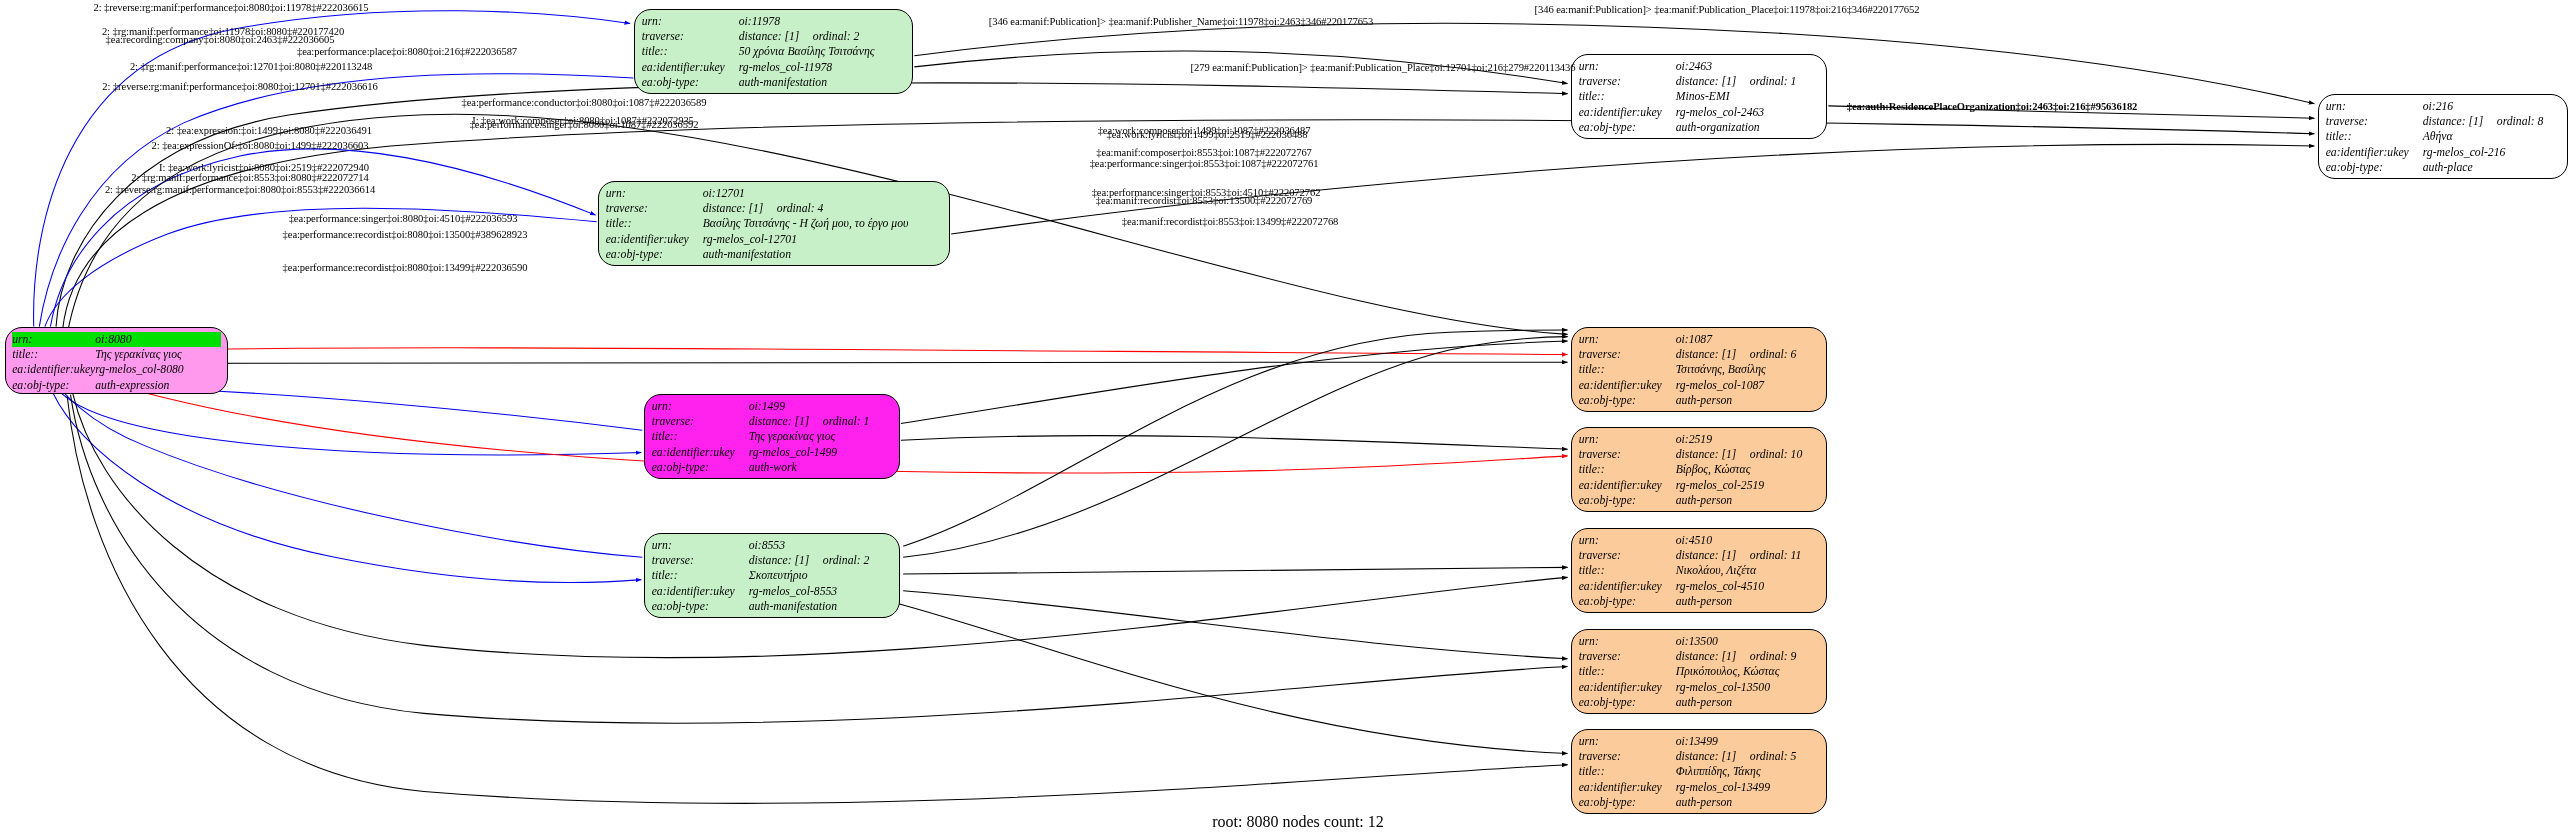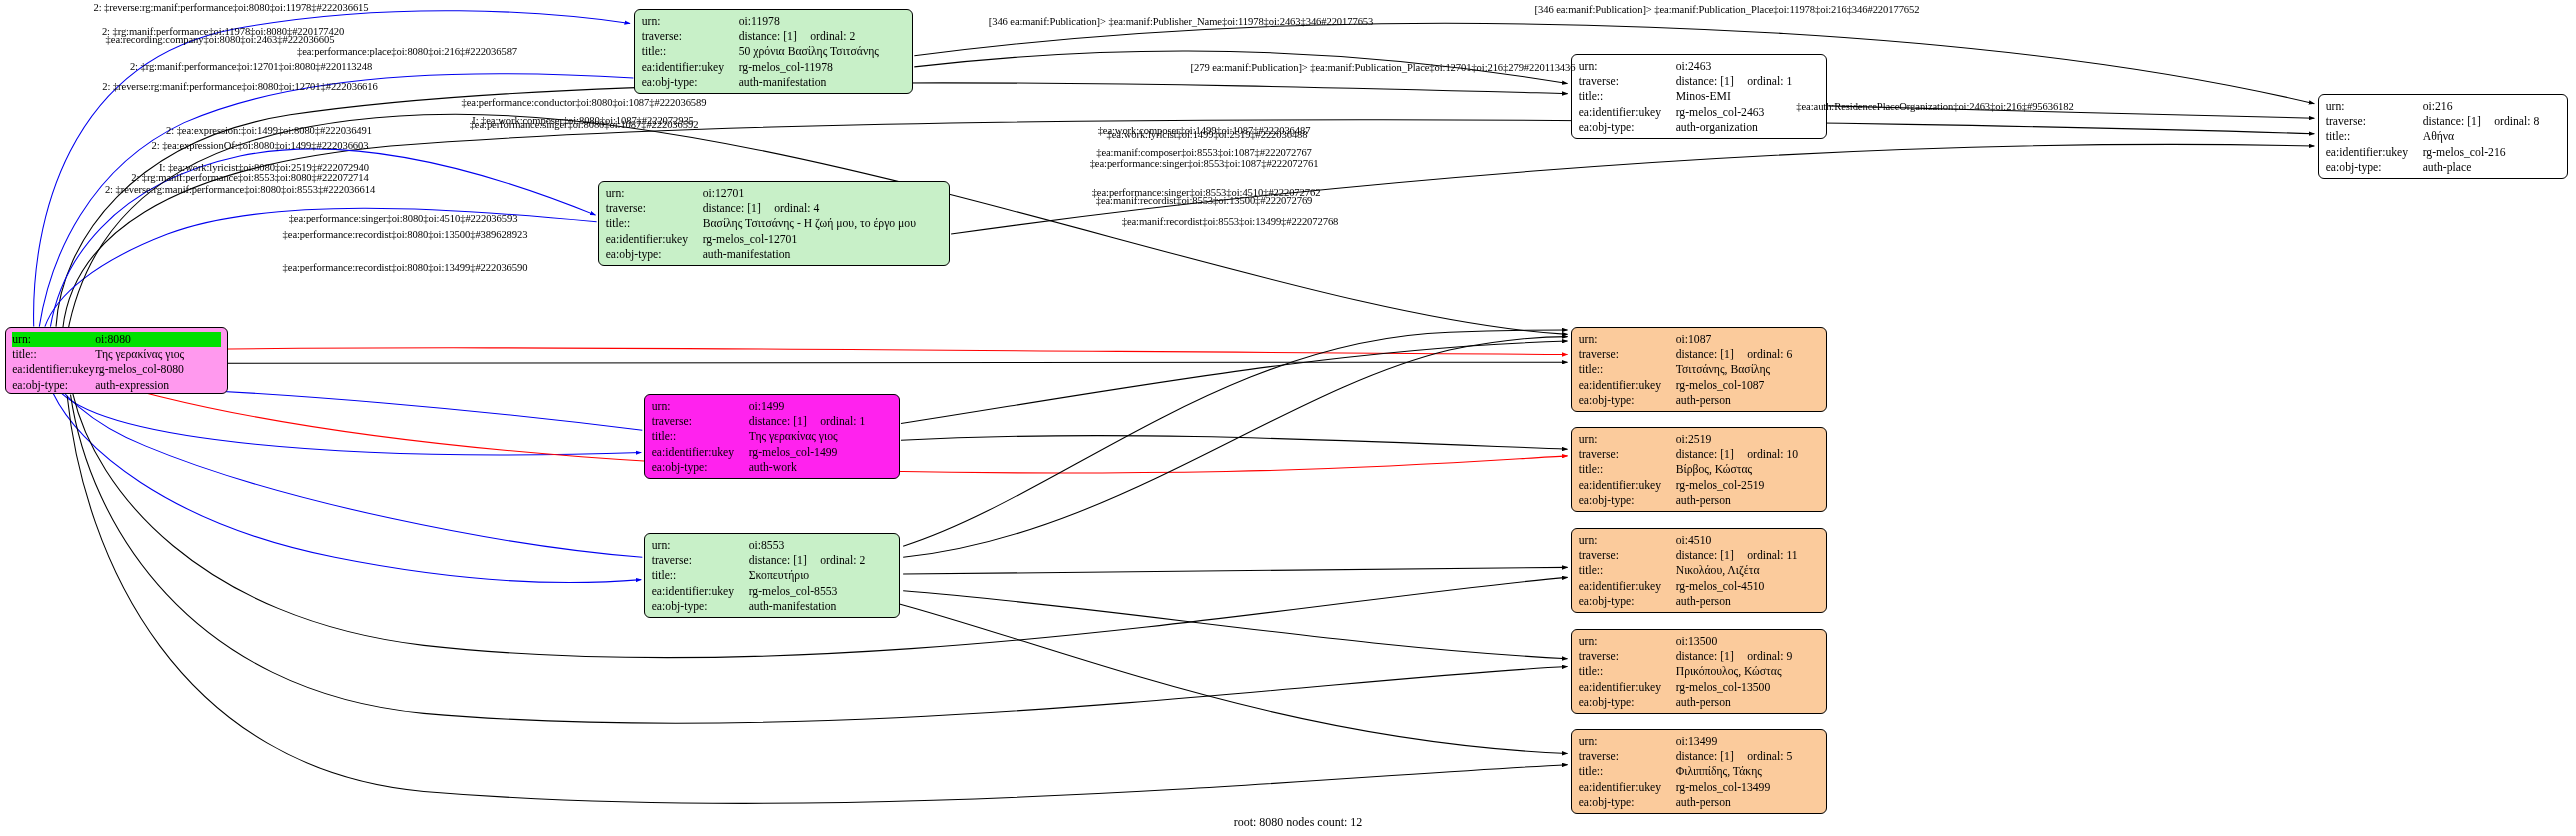--- a/index.html
+++ b/index.html
@@ -19,25 +19,26 @@
     position: absolute;
     left: 0; top: 0;
     width: 2576px;
     height: 836px;
     pointer-events: none;
   }
   .node {
     position: absolute;
     box-sizing: border-box;
     border: 0.9px solid #000000;
-    border-radius: 6px;
+    border-radius: 17px;
     padding: 3.9px 5.6px 3.9px 6.7px;
     background: #ffffff;
     white-space: nowrap;
     overflow: hidden;
+    font-style: italic;
   }
   .node-row {
     display: flex;
     align-items: baseline;
     line-height: 1.30;
     font-size: 11.7px;
     color: #000000;
   }
   .node-key {
     display: inline-block;
@@ -66,21 +67,21 @@
     font-family: "Liberation Serif", "DejaVu Serif", serif;
     font-size: 10.6px;
     color: #000000;
     white-space: nowrap;
     background: transparent;
     transform: translate(-50%, -50%);
     letter-spacing: -0.1px;
   }
   .footer-label {
     position: absolute;
-    font-size: 12px;
+    font-size: 16px;
     color: #000000;
     white-space: nowrap;
     transform: translate(-50%, -50%);
   }
 </style>
 </head>
 <body>
 
 <div id="canvas">
 
@@ -418,21 +419,21 @@
           <span class="node-val">auth-person</span>
         </div>
       </div>
     </div>
   <div id="labels-root">
       <div class="edge-label" style="left: 231px; top: 6.7px;">2: ‡reverse:rg:manif:performance‡oi:8080‡oi:11978‡#222036615</div>
       <div class="edge-label" style="left: 223px; top: 31px;">2: ‡rg:manif:performance‡oi:11978‡oi:8080‡#220177420</div>
       <div class="edge-label" style="left: 220px; top: 39px;">‡ea:recording:company‡oi:8080‡oi:2463‡#222036605</div>
       <div class="edge-label" style="left: 1181px; top: 20.6px;">[346 ea:manif:Publication]&gt; ‡ea:manif:Publisher_Name‡oi:11978‡oi:2463‡346#220177653</div>
       <div class="edge-label" style="left: 1727px; top: 9px;">[346 ea:manif:Publication]&gt; ‡ea:manif:Publication_Place‡oi:11978‡oi:216‡346#220177652</div>
-      <div class="edge-label" style="left: 1935px; top: 106px;">‡ea:auth:ResidencePlaceOrganization‡oi:2463‡oi:216‡#95636182</div>
+      <div class="edge-label" style="left: 1992px; top: 106px; font-weight: bold;">‡ea:auth:ResidencePlaceOrganization‡oi:2463‡oi:216‡#95636182</div>
       <div class="edge-label" style="left: 407px; top: 51px;">‡ea:performance:place‡oi:8080‡oi:216‡#222036587</div>
       <div class="edge-label" style="left: 251px; top: 66px;">2: ‡rg:manif:performance‡oi:12701‡oi:8080‡#220113248</div>
       <div class="edge-label" style="left: 1383px; top: 67px; font-family: Liberation Serif, serif;">[279 ea:manif:Publication]&gt; ‡ea:manif:Publication_Place‡oi:12701‡oi:216‡279#220113436</div>
       <div class="edge-label" style="left: 240px; top: 86px;">2: ‡reverse:rg:manif:performance‡oi:8080‡oi:12701‡#222036616</div>
       <div class="edge-label" style="left: 584px; top: 102px;">‡ea:performance:conductor‡oi:8080‡oi:1087‡#222036589</div>
       <div class="edge-label" style="left: 583px; top: 120px;">I: ‡ea:work:composer‡oi:8080‡oi:1087‡#222072935</div>
       <div class="edge-label" style="left: 584px; top: 124px;">‡ea:performance:singer‡oi:8080‡oi:1087‡#222036592</div>
       <div class="edge-label" style="left: 269px; top: 130px;">2: ‡ea:expression:‡oi:1499‡oi:8080‡#222036491</div>
       <div class="edge-label" style="left: 1204px; top: 130px;">‡ea:work:composer‡oi:1499‡oi:1087‡#222036487</div>
       <div class="edge-label" style="left: 260px; top: 145px;">2: ‡ea:expressionOf:‡oi:8080‡oi:1499‡#222036603</div>

